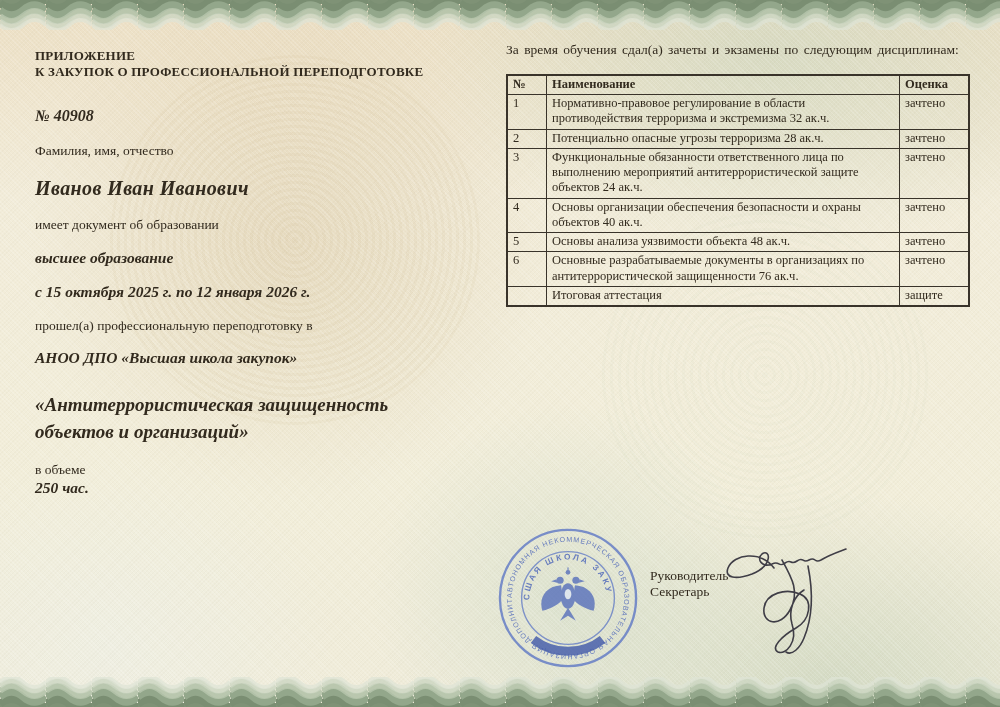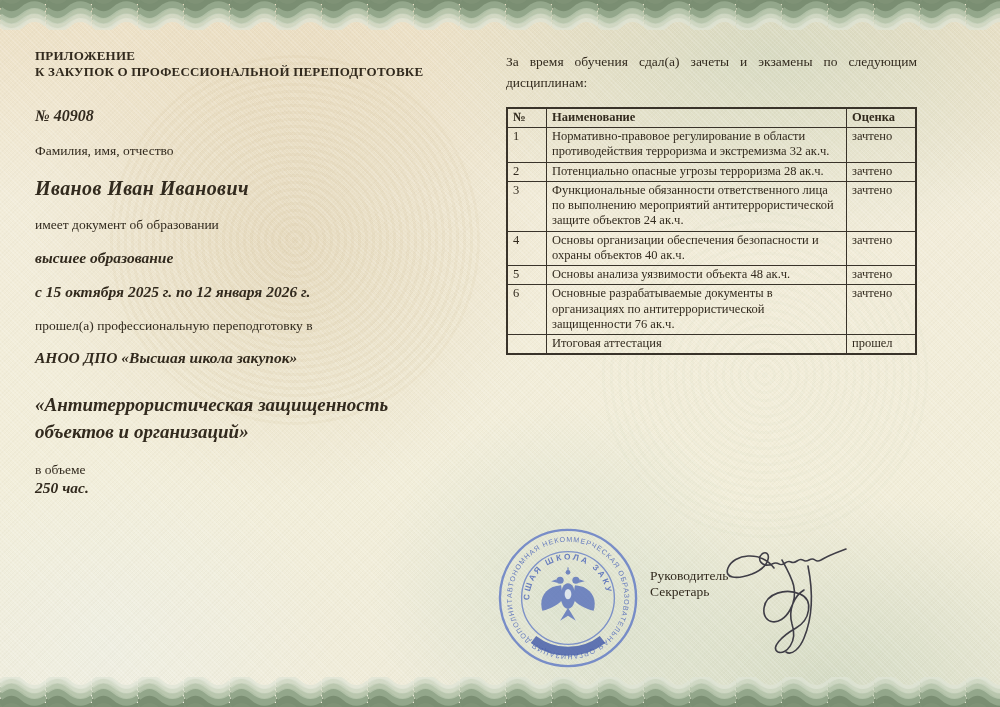--- a/index.html
+++ b/index.html
@@ -42,21 +42,21 @@
   .lp-hasdoc{margin-top:17px;font-size:13.5px;}
   .lp-edu{margin-top:16px;font-size:15.5px;font-weight:bold;font-style:italic;}
   .lp-period{margin-top:16px;font-size:15.5px;font-weight:bold;font-style:italic;}
   .lp-retrain{margin-top:17px;font-size:13.5px;}
   .lp-org{margin-top:15px;font-size:15.5px;font-weight:bold;font-style:italic;}
   .lp-proglabel{margin-top:31px;font-size:13.5px;}
   .lp-progname{margin-top:24px;font-size:19px;font-weight:bold;font-style:italic;line-height:1.45;}
   .lp-vol-label{margin-top:16px;font-size:13.5px;}
   .lp-vol-value{margin-top:1px;font-size:15.5px;font-weight:bold;font-style:italic;}
   
-  .right-page{position:absolute;left:506px;top:52px;width:411px;}
+  .right-page{position:absolute;left:506px;top:40px;width:464px;}
   .rp-intro{font-size:13.5px;line-height:1.55;text-align:justify;word-spacing:2px;}
   table.subjects{width:100%;border-collapse:collapse;margin-top:13px;font-size:12.5px;line-height:1.22;}
   table.subjects th,table.subjects td{border:1px solid #39332a;padding:1px 5px 2px 5px;vertical-align:top;text-align:left;}
   table.subjects{border:2px solid #39332a;}
   table.subjects th{font-weight:bold;}
   .col-num{width:28px;}
   .col-grade{width:58px;}
   
   .sig-block{position:absolute;left:650px;top:568px;font-size:13.5px;}
   .sig-row2{}
@@ -146,21 +146,21 @@
             <td class="col-grade">зачтено</td>
           </tr>
           <tr>
             <td class="col-num">6</td>
             <td class="col-name">Основные разрабатываемые документы в организациях по антитеррористической защищенности 76 ак.ч.</td>
             <td class="col-grade">зачтено</td>
           </tr>
           <tr>
             <td class="col-num"></td>
             <td class="col-name">Итоговая аттестация</td>
-            <td class="col-grade">прошел</td>
+            <td class="col-grade">защите</td>
           </tr>
         </tbody>
     </table>
   </div>
 
   <svg class="seal" width="148" height="148" viewBox="0 0 150 150">
     <defs>
       <path id="outerring" d="M18,75 A57,57 0 1,1 132,75 A57,57 0 1,1 18,75"></path>
       <path id="innerarc" d="M36,75 A39,39 0 1,1 114,75"></path>
     </defs>

